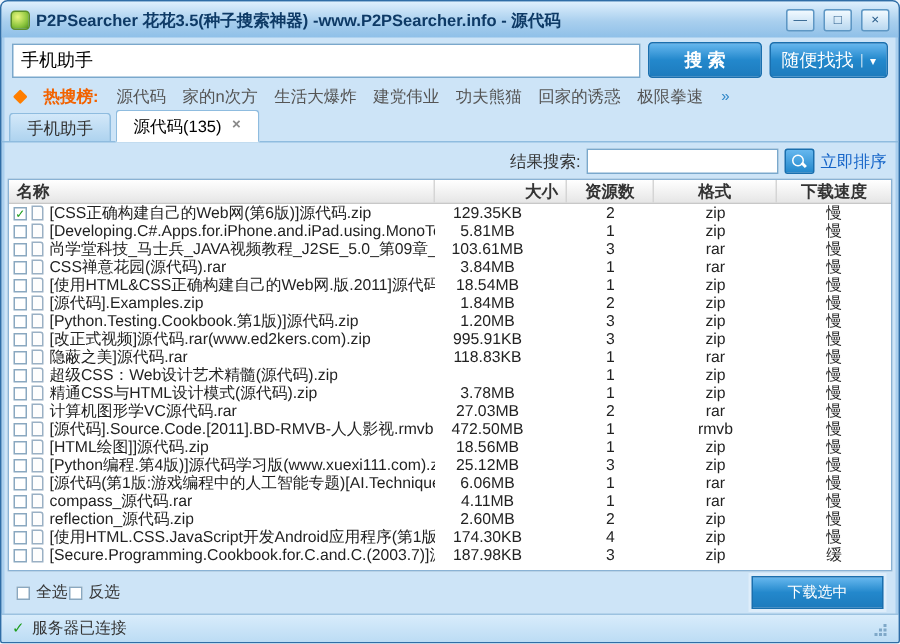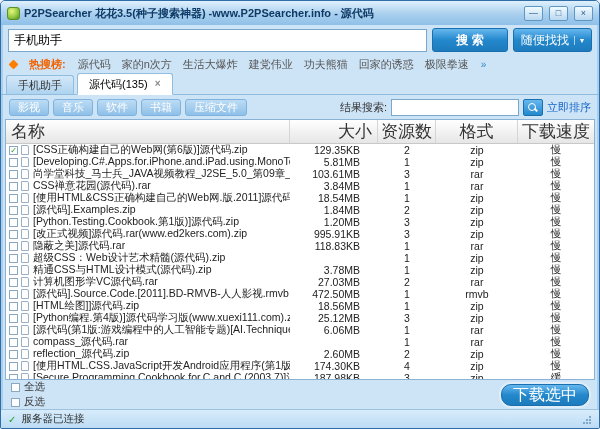--- a/index.html
+++ b/index.html
@@ -55,48 +55,48 @@
 .result-search-btn { width: 20px; height: 17px; border: 1px solid #1a6fae; border-radius: 2px;
   background: linear-gradient(#66b7ee, #2388cc); cursor: pointer; position: relative; }
 .mag { position: absolute; left: 4px; top: 3px; width: 8px; height: 8px; border: 1.5px solid #fff; border-radius: 50%; }
 .mag::after { content: ""; position: absolute; width: 4px; height: 1.5px; background: #fff;
   transform: rotate(45deg); right: -3px; bottom: -1px; }
 .sort-link { color: #1464c8; font-size: 11px; cursor: pointer; white-space: nowrap; margin-left: 0; }
 
 
 .table { flex: 1; margin: 0 4px; border: 1px solid #8ab2d4; background: #fff; display: flex; flex-direction: column; overflow: hidden; }
 .thead { flex: 0 0 16px; display: flex; background: linear-gradient(#ffffff, #e6e6e6); border-bottom: 1px solid #c8c8c8;
-  font-size: 17px; color: #333; }
+  font-size: 11px; color: #333; font-weight: bold; }
 .th { display: flex; align-items: center; padding: 0 5px; border-right: 1px solid #d5d5d5; white-space: nowrap; }
 .c.name, .th.name { flex: 1; min-width: 0; }
 .c.size, .th.size { width: 88px; flex: 0 0 88px; }
 .c.res,  .th.res  { width: 58px; flex: 0 0 58px; }
 .c.fmt,  .th.fmt  { width: 82px; flex: 0 0 82px; }
 .c.spd,  .th.spd  { width: 76px; flex: 0 0 76px; border-right: none; }
 .th.size { justify-content: flex-end; text-align: center; }
 .th.res, .th.fmt, .th.spd { justify-content: center; }
 .tbody { flex: 1; overflow: hidden; }
 .trow { display: flex; align-items: center; height: 12px; font-size: 10.5px; color: #222; cursor: default; }
 .c { white-space: nowrap; overflow: hidden; }
 .c.name { display: flex; align-items: center; padding-left: 3px; }
-.c.size { text-align: right; padding-right: 18px; }
+.c.size { text-align: center; padding-right: 18px; }
 .c.res, .c.fmt, .c.spd { text-align: center; }
 .cb { flex: 0 0 9px; width: 9px; height: 9px; border: 1px solid #8aa8c0; background: #fff; margin-right: 3px;
   font-size: 8px; line-height: 7px; text-align: center; color: #1e9e1e; cursor: pointer; }
 .ficon { flex: 0 0 8px; width: 8px; height: 10px; border: 1px solid #9ab0c4; background: #fdfdfd; margin-right: 4px;
   border-radius: 0 2px 0 0; }
 .ntext { overflow: hidden; white-space: nowrap; }
 
 
 .footer { flex: 0 0 28px; display: flex; align-items: center; padding: 0 10px; }
-.sel-col { display: flex; flex-direction: column; gap: 1px; }
+.sel-col { display: flex; gap: 1px; }
 .sel-line { display: flex; align-items: center; gap: 4px; font-size: 10.5px; color: #333; cursor: pointer; }
 .sel-box { width: 9px; height: 9px; border: 1px solid #8aa8c0; background: #fff; }
-.btn-download { margin-left: auto; width: 88px; height: 22px; border: 1px solid #1a6fae; border-radius: 10px;
-  background: linear-gradient(#66b7ee, #2388cc 50%, #1d7bbd); color: #fff; font-size: 16px; cursor: pointer;
+.btn-download { margin-left: auto; width: 88px; height: 22px; border: 1px solid #1a6fae; border-radius: 0;
+  background: linear-gradient(#66b7ee, #2388cc 50%, #1d7bbd); color: #fff; font-size: 10px; cursor: pointer;
   box-shadow: 0 0 0 2px rgba(255,255,255,.35); }
 
 
 .statusbar { flex: 0 0 19px; display: flex; align-items: center; gap: 5px; padding: 0 7px;
   border-top: 1px solid #9cc2e0; background: linear-gradient(#d8ecfb, #bcdcf4); font-size: 10.5px; color: #333; }
 .status-check { color: #1e9e1e; font-weight: bold; font-size: 10px; }
 .grip { position: relative; width: 11px; height: 11px; margin-left: auto; }
 .grip::after { content: ""; position: absolute; right: 1px; bottom: 1px; width: 2px; height: 2px; background: #7fa8c8;
   box-shadow: -3px 0 #7fa8c8, -6px 0 #7fa8c8, 0 -3px #7fa8c8, -3px -3px #7fa8c8, 0 -6px #7fa8c8; }
 </style>
@@ -141,27 +141,20 @@
     <div class="tab">
       <span>手机助手</span>
     </div>
     <div class="tab active">
       <span>源代码(135)</span>
       <span class="tab-close">×</span>
     </div>
   </div>
 
   <div class="toolbar">
-    <span class="filters">
-        <button class="filter-btn">影视</button>
-        <button class="filter-btn">音乐</button>
-        <button class="filter-btn">软件</button>
-        <button class="filter-btn">书籍</button>
-        <button class="filter-btn">压缩文件</button>
-      </span>
     <span class="result-label">结果搜索:</span>
     <input class="result-input" value="" style="">
     <button class="result-search-btn">
       <span class="mag"></span>
     </button>
     <a class="sort-link">立即排序</a>
   </div>
 
   <div class="table">
     <div class="thead">
@@ -346,20 +339,21 @@
           <div class="c res">1</div>
           <div class="c fmt">rar</div>
           <div class="c spd">慢</div>
         </div>
         <div class="trow">
           <div class="c name">
             <span class="cb"></span>
             <span class="ficon"></span>
             <span class="ntext">compass_源代码.rar</span>
           </div>
+          <div class="c size">4.11MB</div>
           <div class="c res">1</div>
           <div class="c fmt">rar</div>
           <div class="c spd">慢</div>
         </div>
         <div class="trow">
           <div class="c name">
             <span class="cb"></span>
             <span class="ficon"></span>
             <span class="ntext">reflection_源代码.zip</span>
           </div>

